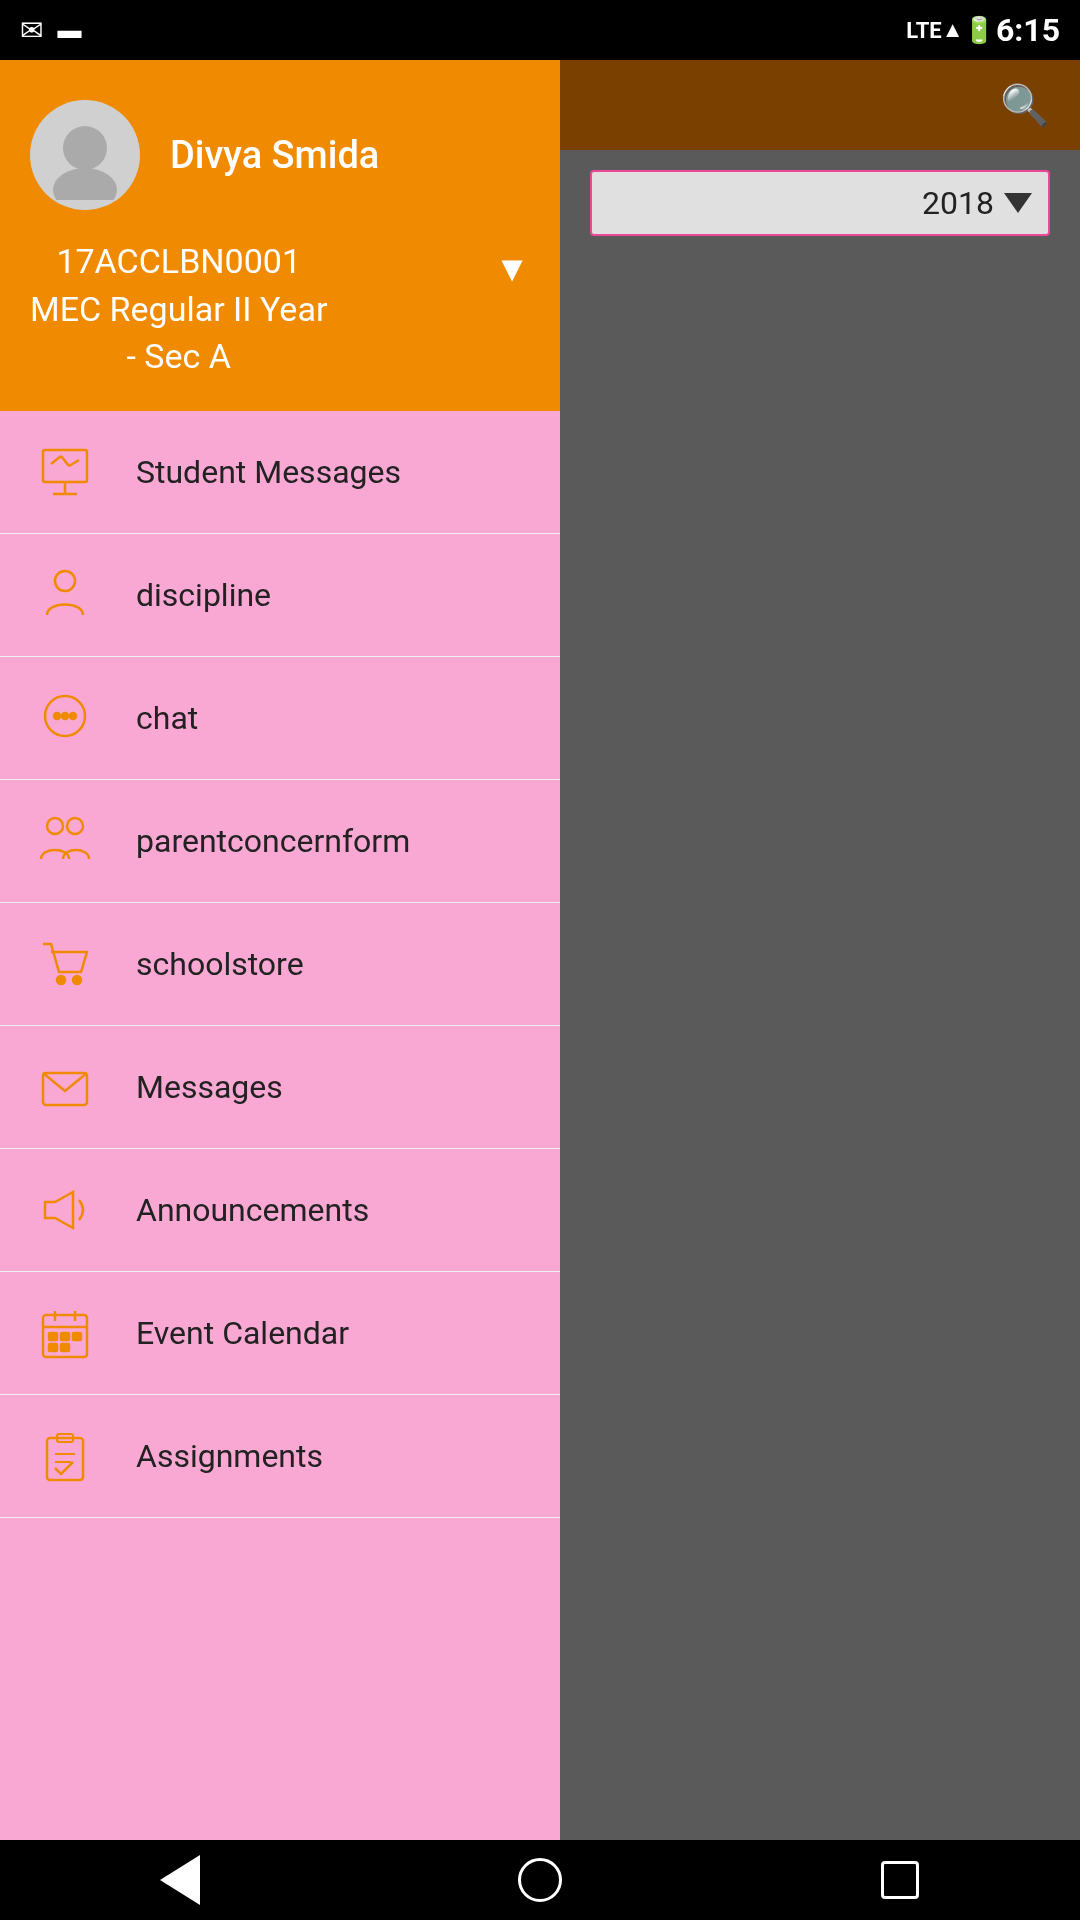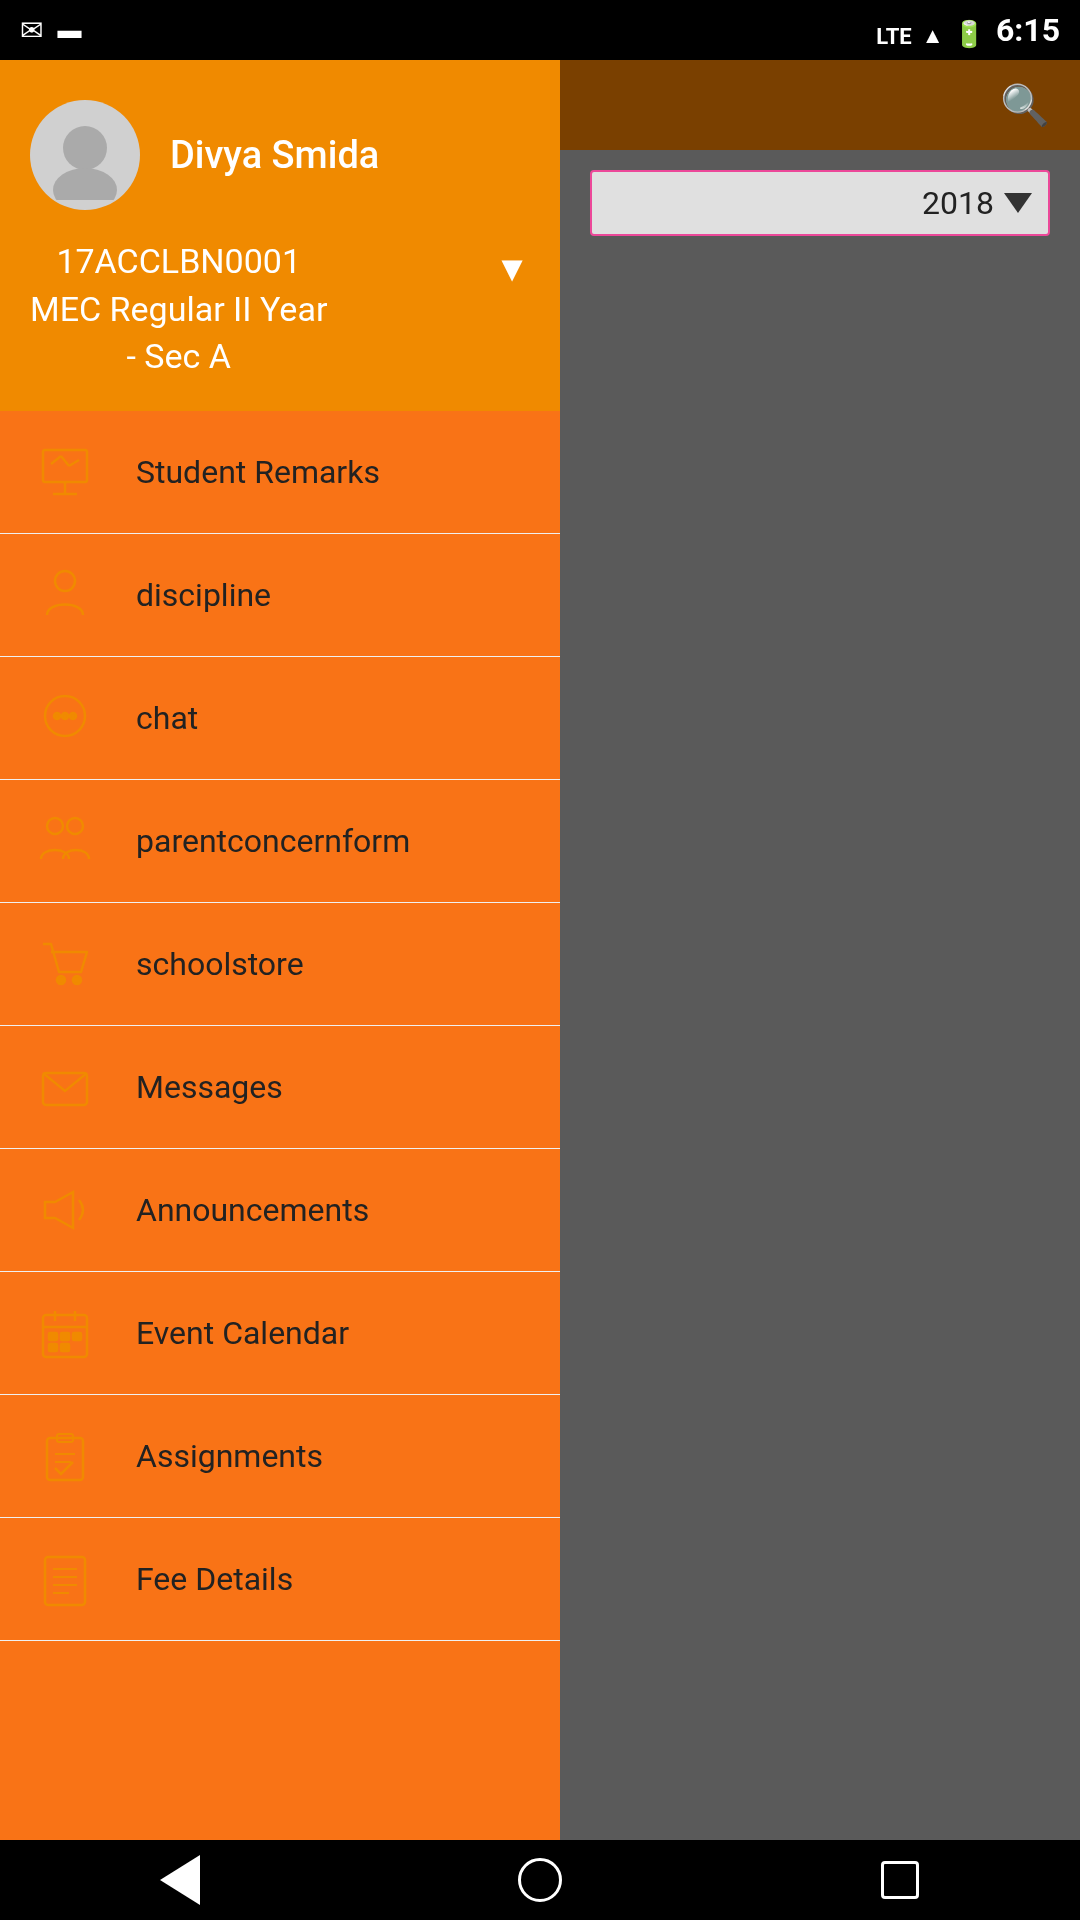--- a/index.html
+++ b/index.html
@@ -28,22 +28,21 @@
       padding: 0 20px;
       z-index: 100;
     }
     .status-bar-left {
       display: flex;
       gap: 14px;
       align-items: center;
     }
     .status-bar-right {
       display: flex;
-      align-items: flex-end;
-      gap: 10px;
+      align-items: center;
     }
     .status-icon {
       color: white;
       font-size: 28px;
     }
     .status-time {
       color: white;
       font-size: 32px;
       font-weight: bold;
     }
@@ -97,21 +96,21 @@
       border-top: 20px solid #333;
     }
 
     
     .drawer {
       position: absolute;
       top: 60px;
       left: 0;
       width: 560px;
       bottom: 80px;
-      background: #f97316;
+      background: #f9a8d4;
       z-index: 10;
       display: flex;
       flex-direction: column;
       overflow: hidden;
     }
 
     
     .drawer-header {
       background: #F08A00;
       padding: 40px 30px 30px 30px;
@@ -289,21 +288,21 @@
       <div class="menu-icon">
         <svg viewBox="0 0 56 56" xmlns="http://www.w3.org/2000/svg">
           <rect x="6" y="6" width="44" height="32" rx="2" stroke="#F08A00" stroke-width="2.5" fill="none"></rect>
           <line x1="28" y1="38" x2="28" y2="50" stroke="#F08A00" stroke-width="2.5"></line>
           <line x1="16" y1="50" x2="40" y2="50" stroke="#F08A00" stroke-width="2.5"></line>
           <line x1="14" y1="20" x2="24" y2="12" stroke="#F08A00" stroke-width="2.5"></line>
           <line x1="24" y1="12" x2="32" y2="22" stroke="#F08A00" stroke-width="2.5"></line>
           <line x1="32" y1="22" x2="42" y2="16" stroke="#F08A00" stroke-width="2.5"></line>
         </svg>
       </div>
-      <span class="menu-label">Student Remarks</span>
+      <span class="menu-label">Student Messages</span>
     </div>
 
     <div class="menu-item">
       <div class="menu-icon">
         <svg viewBox="0 0 56 56" xmlns="http://www.w3.org/2000/svg">
           <circle cx="28" cy="14" r="10" stroke="#F08A00" stroke-width="2.5" fill="none"></circle>
           <path d="M10 48 C10 34 46 34 46 48" stroke="#F08A00" stroke-width="2.5" fill="none"></path>
         </svg>
       </div>
       <span class="menu-label">discipline</span>
@@ -387,32 +386,20 @@
           <rect x="10" y="10" width="36" height="42" rx="3" stroke="#F08A00" stroke-width="2.5" fill="none"></rect>
           <rect x="20" y="6" width="16" height="8" rx="2" stroke="#F08A00" stroke-width="2" fill="none"></rect>
           <line x1="18" y1="26" x2="38" y2="26" stroke="#F08A00" stroke-width="2"></line>
           <line x1="18" y1="34" x2="34" y2="34" stroke="#F08A00" stroke-width="2"></line>
           <path d="M18 40 L24 46 L36 34" stroke="#F08A00" stroke-width="2.5" fill="none"></path>
         </svg>
       </div>
       <span class="menu-label">Assignments</span>
     </div>
 
-    <div class="menu-item">
-      <div class="menu-icon">
-        <svg viewBox="0 0 56 56" xmlns="http://www.w3.org/2000/svg">
-          <rect x="8" y="6" width="40" height="48" rx="3" stroke="#F08A00" stroke-width="2.5" fill="none"></rect>
-          <line x1="16" y1="18" x2="40" y2="18" stroke="#F08A00" stroke-width="2"></line>
-          <line x1="16" y1="26" x2="40" y2="26" stroke="#F08A00" stroke-width="2"></line>
-          <line x1="16" y1="34" x2="40" y2="34" stroke="#F08A00" stroke-width="2"></line>
-          <line x1="16" y1="42" x2="32" y2="42" stroke="#F08A00" stroke-width="2"></line>
-        </svg>
-      </div>
-      <span class="menu-label">Fee Details</span>
-    </div>
 
   </div>
 </div>
 
 <div class="bottom-nav">
   <div class="nav-btn">
     <div class="nav-triangle"></div>
   </div>
   <div class="nav-btn">
     <div class="nav-circle"></div>

